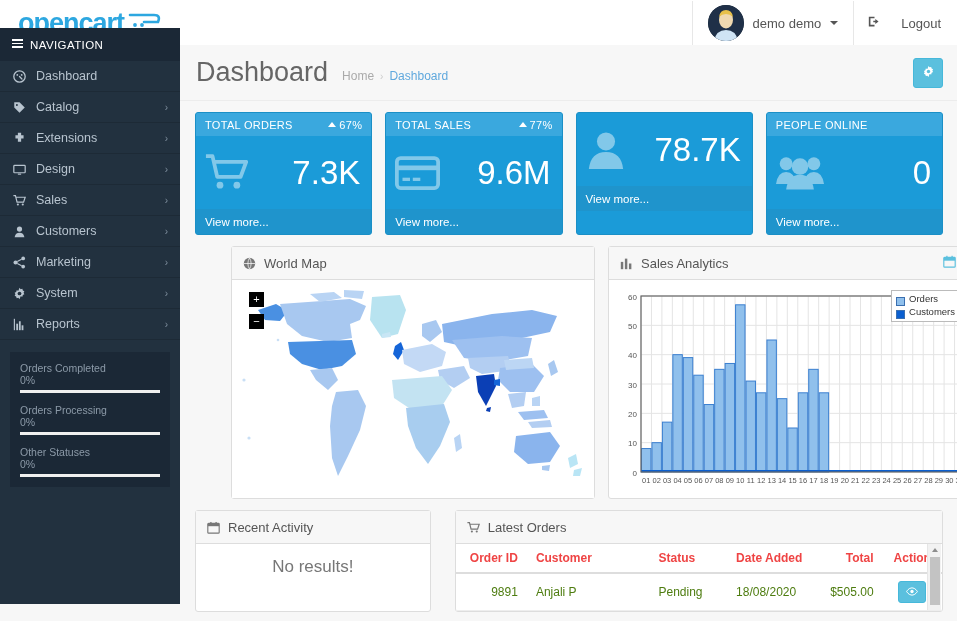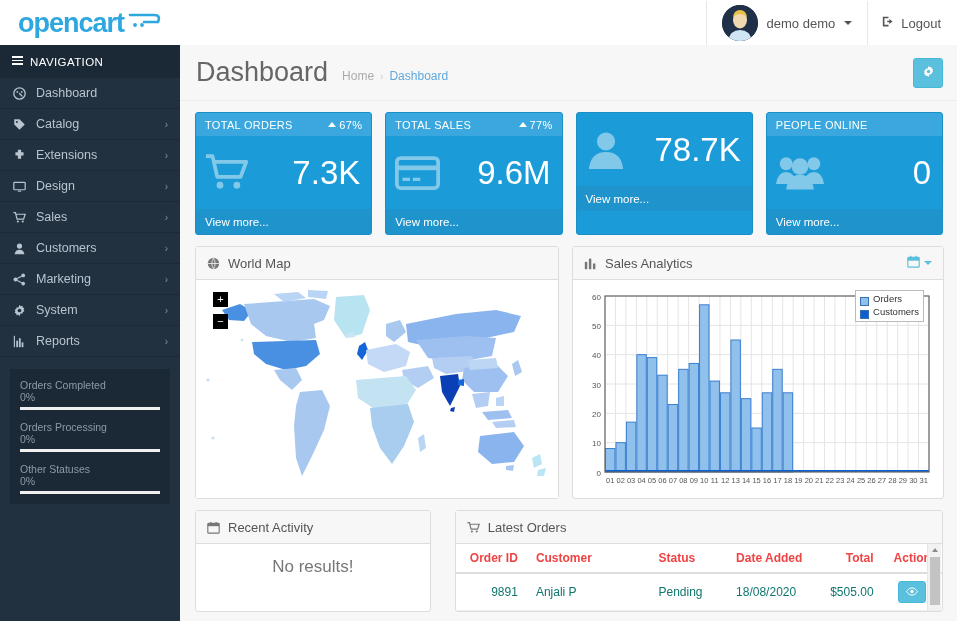--- a/index.html
+++ b/index.html
@@ -39,28 +39,28 @@
   .avatar {
     width: 36px; height: 36px; border-radius: 50%;
     background: #1c2b3a; overflow: hidden; position: relative; flex: none;
   }
   .user-name { font-size: 13px; color: #555; }
   .caret {
     width: 0; height: 0; border-left: 4px solid transparent;
     border-right: 4px solid transparent; border-top: 4px solid #555;
   }
   .logout {
-    display: flex; align-items: center; gap: 6px; height: 44px;
+    display: flex; align-items: center; gap: 20px; height: 44px;
     padding: 0 16px 0 14px; border-left: 1px solid #e7e7e7;
     font-size: 13px; color: #555; cursor: pointer;
   }
 
   
   .sidebar {
-    position: absolute; top: 45px; left: 0; width: 180px; height: 576px;
+    position: absolute; top: 28px; left: 0; width: 180px; height: 576px;
     background: #22313f;
   }
   .nav-title {
     height: 33px; display: flex; align-items: center; gap: 7px;
     padding: 0 12px; background: #1b2836;
     color: #fff; font-size: 11.5px; letter-spacing: .4px;
   }
   .hamburger { display: inline-block; width: 11px; }
   .hamburger i {
     display: block; height: 1.5px; background: #fff; margin-bottom: 2px;
@@ -160,21 +160,21 @@
     height: 33px; background: #f7f7f7; border-bottom: 1px solid #ddd;
     display: flex; align-items: center; gap: 8px; padding: 0 11px;
     font-size: 13px; color: #555;
   }
   .panel-head .phicon { color: #777; display: flex; align-items: center; }
   .panel-head .phright {
     margin-left: auto; display: flex; align-items: center; gap: 4px;
     color: #5bc0de; cursor: pointer;
   }
 
-  .map-panel { width: 368px; }
+  .map-panel { width: 368px; margin-left: 36px; }
   .map-body { height: 218px; position: relative; overflow: hidden;
     background: #fff; }
   .map-zoom {
     position: absolute; left: 17px; top: 12px; z-index: 5;
   }
   .zbtn {
     width: 15px; height: 15px; background: #000; color: #fff;
     font-size: 11px; display: flex; align-items: center;
     justify-content: center; margin-bottom: 7px; cursor: pointer;
     line-height: 1; font-family: "Liberation Sans", sans-serif;
@@ -190,21 +190,21 @@
     padding: 13px 10px; text-align: center; font-size: 17px; color: #777;
   }
   .orders-panel { width: 489px; }
   .orders-body { position: relative; }
   table.orders { width: 100%; border-collapse: collapse; font-size: 12px; }
   table.orders th {
     padding: 7px 9px; color: #ef4444; font-weight: bold;
     border-bottom: 2px solid #ddd; text-align: left; white-space: nowrap;
   }
   table.orders td {
-    padding: 7px 9px; color: #0f766e; border-bottom: 1px solid #eee;
+    padding: 7px 9px; color: #4d7c0f; border-bottom: 1px solid #eee;
     white-space: nowrap;
   }
   .ta-r { text-align: right !important; }
   .ta-c { text-align: center !important; }
   .eye-btn {
     width: 28px; height: 22px; border-radius: 3px; background: #5bc0de;
     border: 1px solid #46b8da; color: #fff; display: inline-flex;
     align-items: center; justify-content: center; cursor: pointer;
     font-size: 11px;
   }

